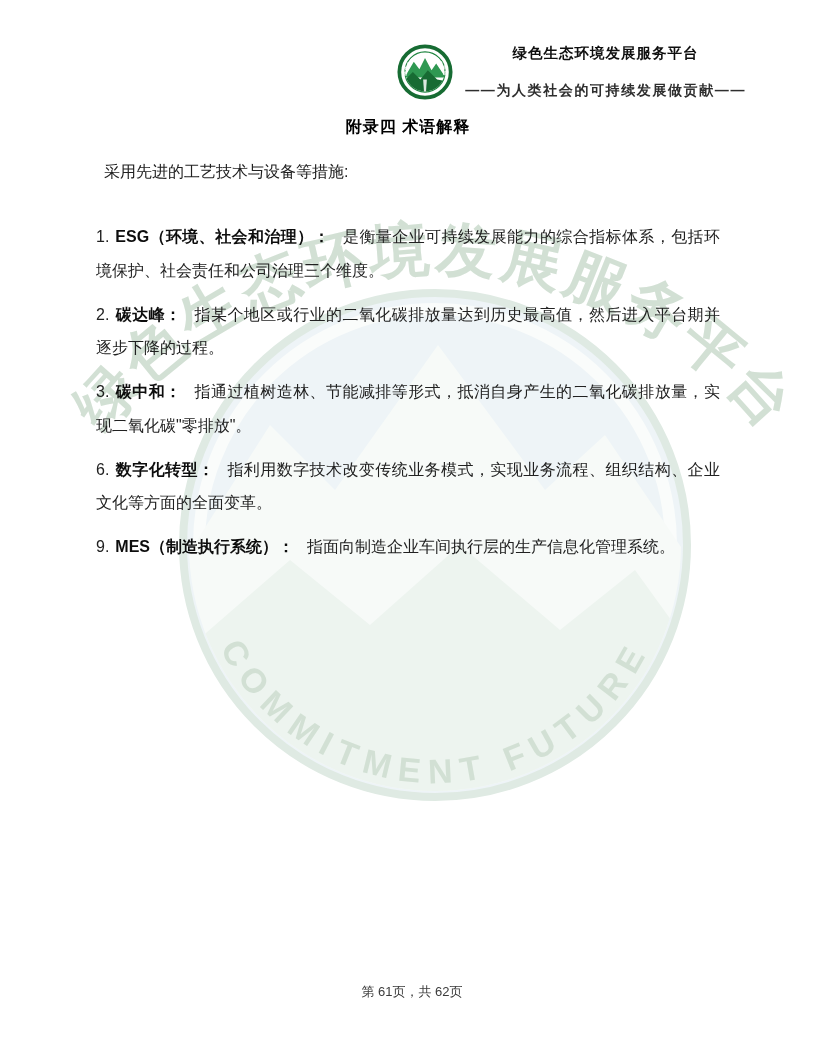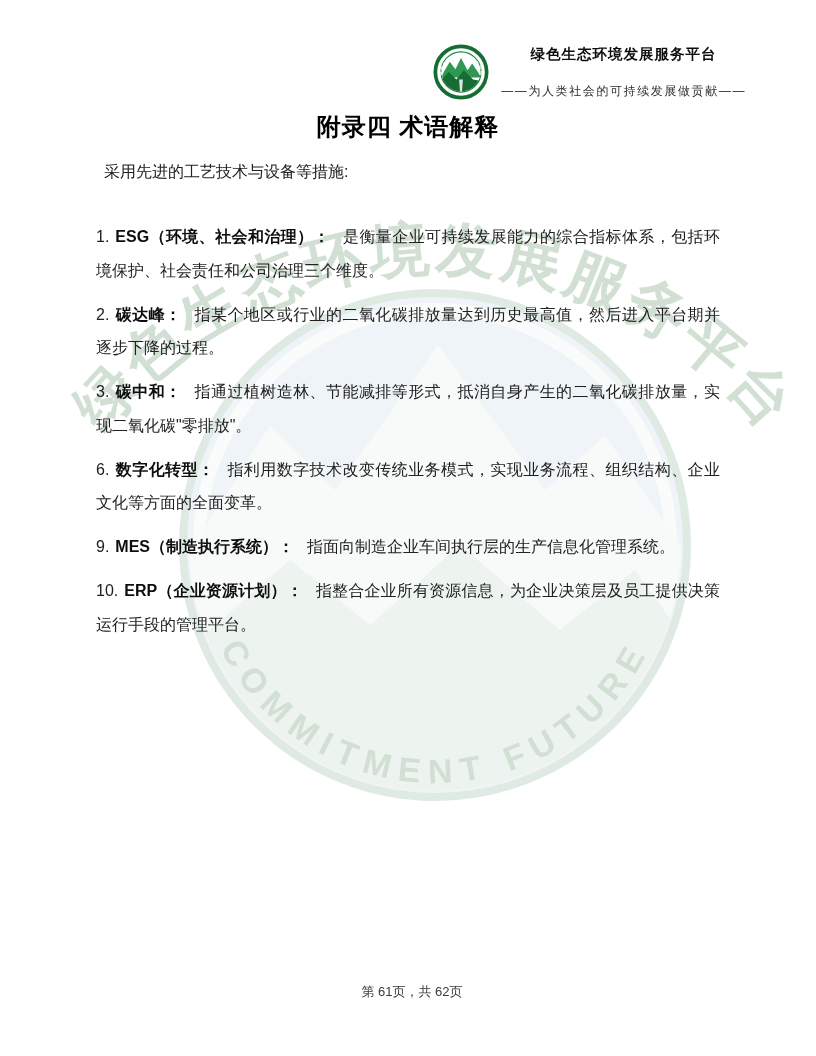--- a/index.html
+++ b/index.html
@@ -30,35 +30,35 @@
   .brand-text { text-align: center; }
   .brand-name {
     font-size: 14.5px;
     font-weight: 800;
     letter-spacing: 1px;
     color: #0e0e0e;
     white-space: nowrap;
   }
   .brand-tagline {
     margin-top: 19px;
-    font-size: 12px;
-    font-weight: 400;
+    font-size: 14px;
+    font-weight: 700;
     letter-spacing: 1.6px;
     color: #2e2e2e;
     white-space: nowrap;
   }
   
   main {
     position: relative;
     padding: 0 96px;
   }
   .doc-title {
     margin: 110px 0 0;
     text-align: center;
-    font-size: 24px;
+    font-size: 16px;
     line-height: 34px;
     font-weight: 700;
     letter-spacing: 1px;
     color: #000;
   }
   .intro {
     margin: 17px 0 0;
     padding-left: 8px;
     font-size: 16px;
     line-height: 22px;
@@ -150,19 +150,16 @@
     </p>
     <p class="term">
       <span class="tnum">3.</span><b class="tname">碳中和：</b><span class="tdef">指通过植树造林、节能减排等形式，抵消自身产生的二氧化碳排放量，实现二氧化碳"零排放"。</span>
     </p>
     <p class="term">
       <span class="tnum">6.</span><b class="tname">数字化转型：</b><span class="tdef">指利用数字技术改变传统业务模式，实现业务流程、组织结构、企业文化等方面的全面变革。</span>
     </p>
     <p class="term">
       <span class="tnum">9.</span><b class="tname">MES（制造执行系统）：</b><span class="tdef">指面向制造企业车间执行层的生产信息化管理系统。</span>
     </p>
-    <p class="term">
-      <span class="tnum">10.</span><b class="tname">ERP（企业资源计划）：</b><span class="tdef">指整合企业所有资源信息，为企业决策层及员工提供决策运行手段的管理平台。</span>
-    </p>
   </main>
 
   <div class="footer">第 61页，共 62页</div>
 </div>
 
 </body></html>

